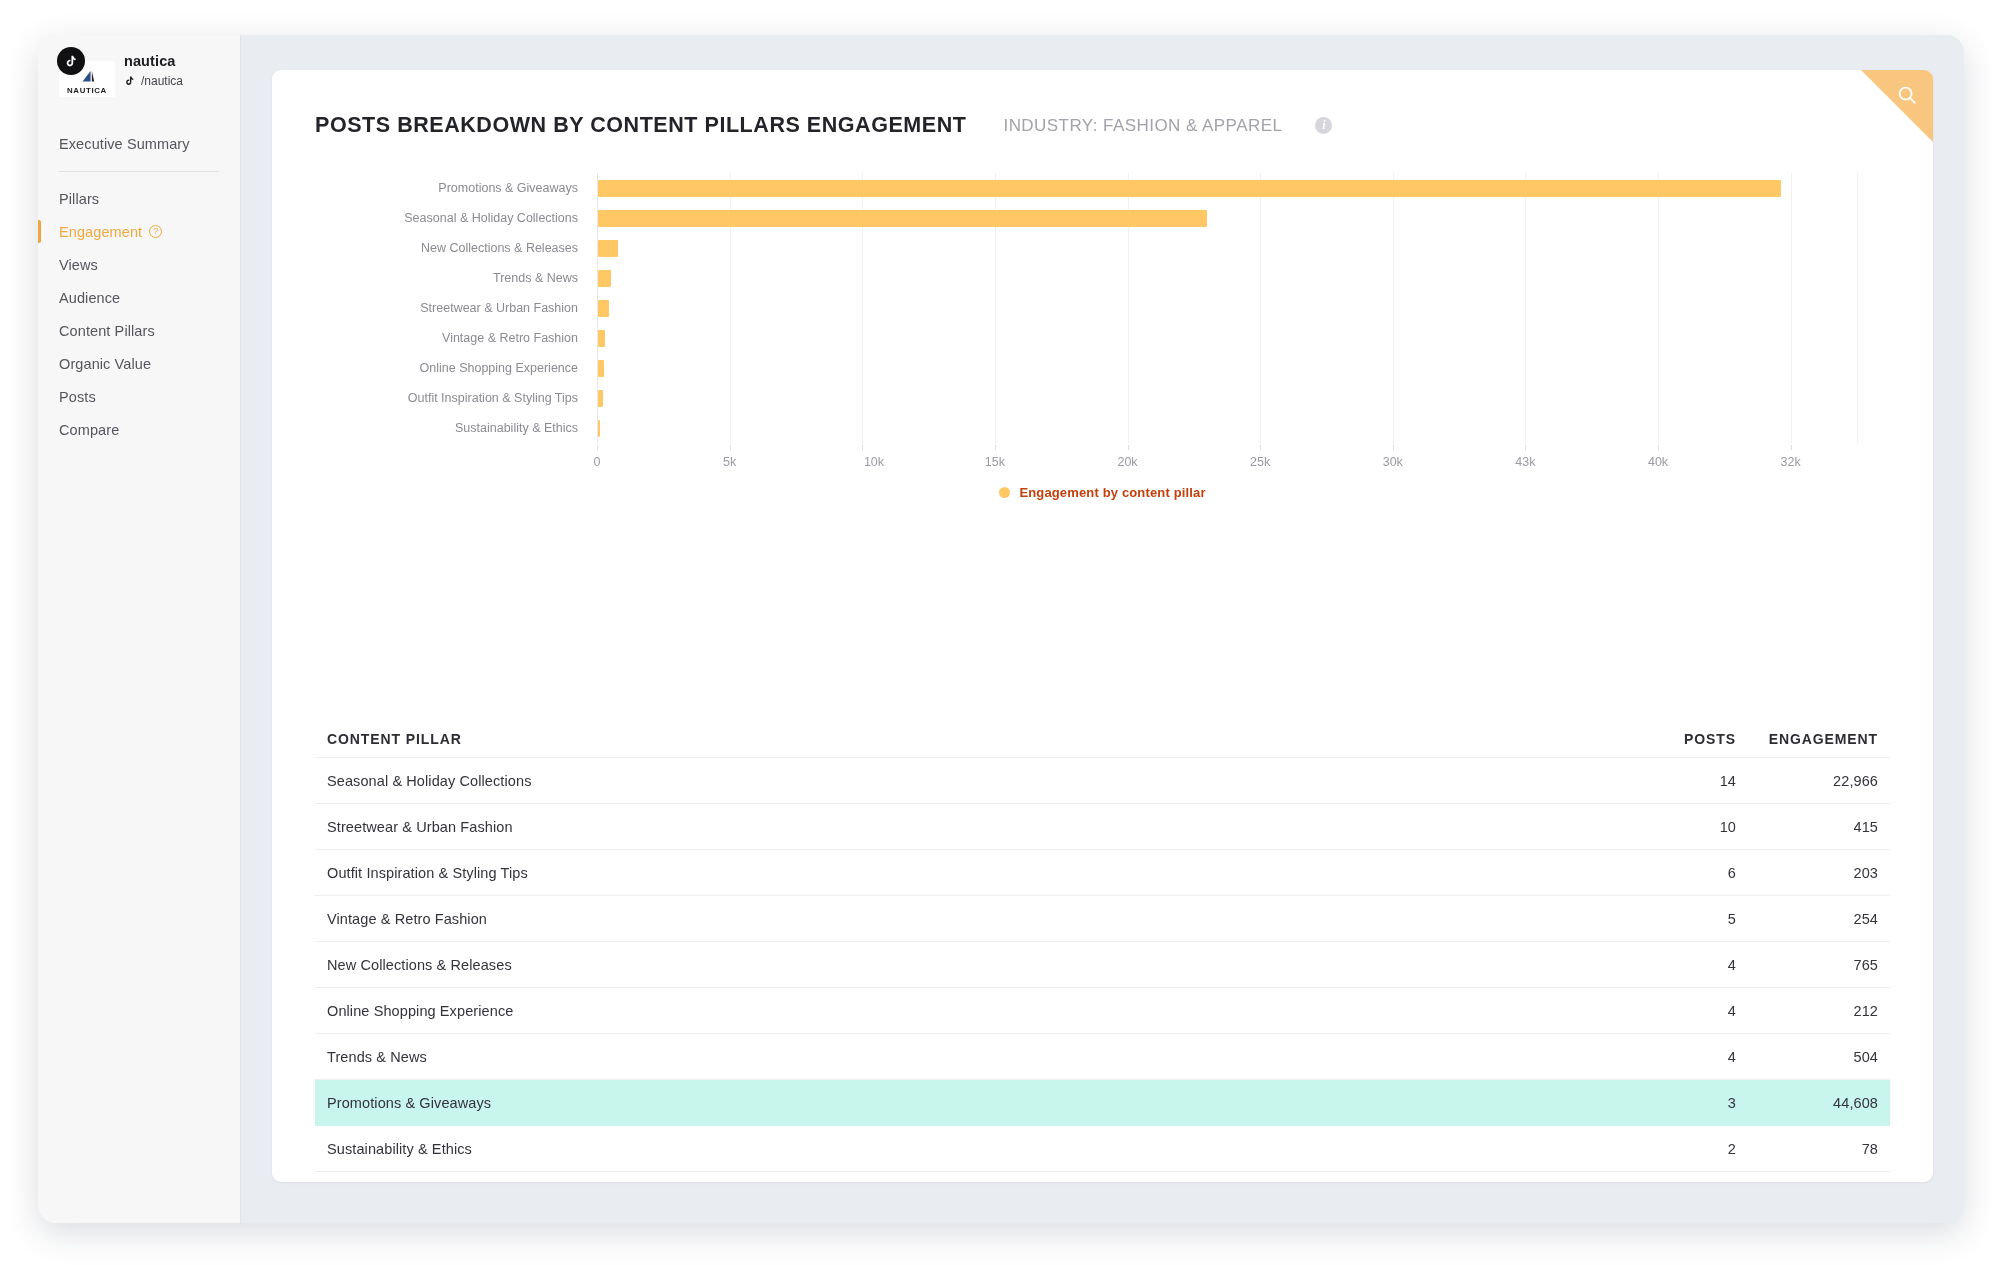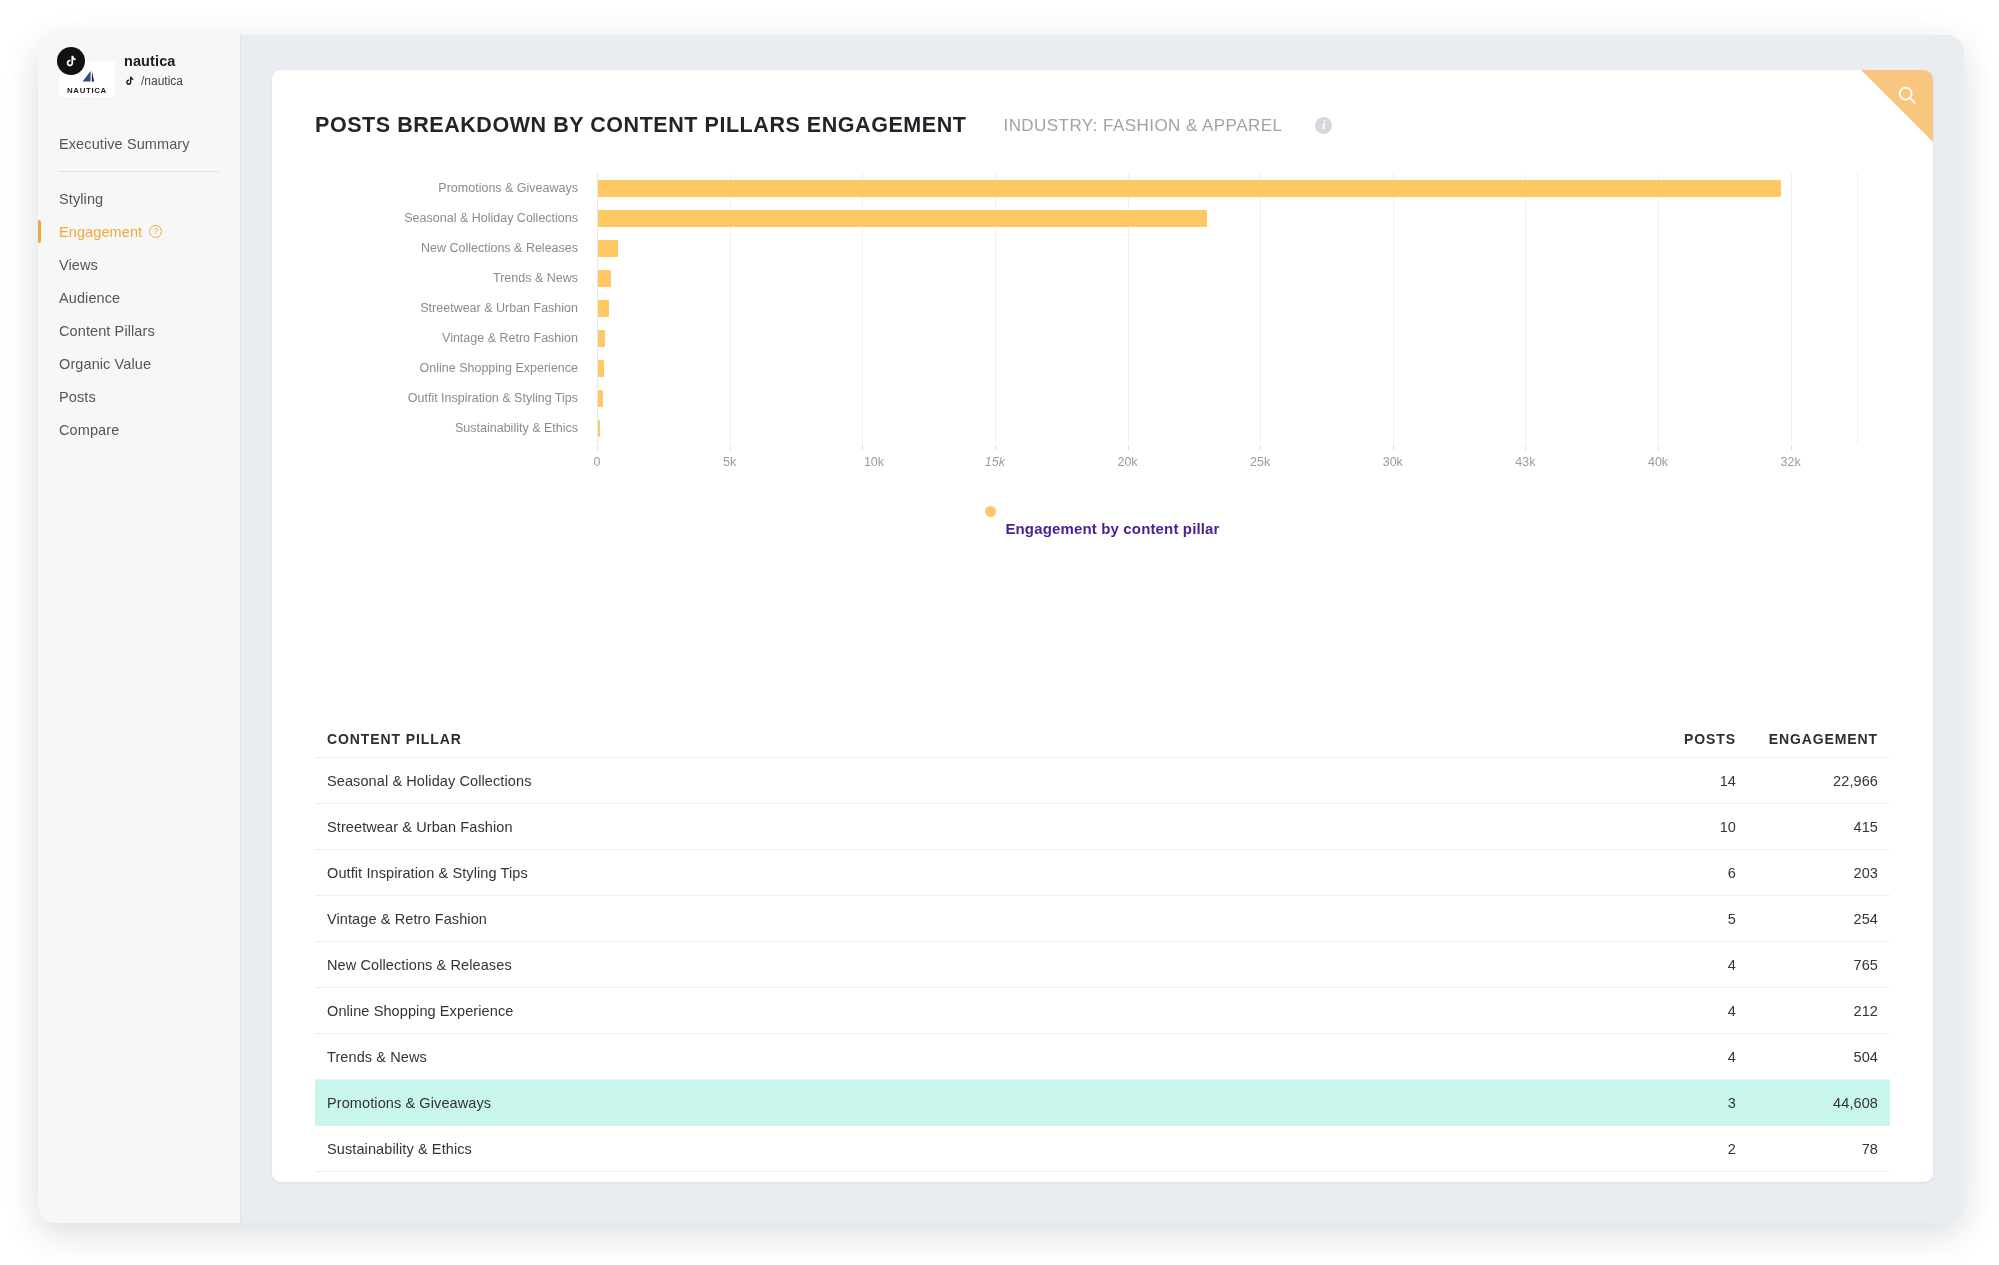--- a/index.html
+++ b/index.html
@@ -227,23 +227,22 @@
     position: absolute;
     left: 0; right: 0; top: 312px;
     display: flex; align-items: center; justify-content: center;
     gap: 9px;
   }
   .legend-dot {
     width: 11px; height: 11px; border-radius: 50%;
     background: #ffc864;
   }
   .legend-text {
-    font-size: 15px; font-weight: 700; color: #4c1d95;
+    font-size: 13px; font-weight: 700; color: #c2410c;
     letter-spacing: 0.15px;
-    margin-top: 35px;
   }
 
   
   .table-wrap {
     position: absolute;
     left: 43px; right: 43px; top: 650px;
   }
   .trow {
     display: flex; align-items: center;
     height: 46px;
@@ -296,21 +295,21 @@
           </div>
         </div>
       </div>
 
       <nav class="nav">
         <div class="nav-item">
           <span>Executive Summary</span>
         </div>
         <div class="nav-sep"></div>
         <div class="nav-item">
-          <span>Styling</span>
+          <span>Pillars</span>
         </div>
         <div class="nav-item active">
           <span>Engagement</span>
           <span class="nav-help">?</span>
         </div>
         <div class="nav-item">
           <span>Views</span>
         </div>
         <div class="nav-item">
           <span>Audience</span>
@@ -382,21 +381,21 @@
               <div class="bar" title="Sustainability &amp; Ethics: 78" style="left: 1px; top: 246.5px; width: 2.06905px;"></div>
             </div>
           <div class="xticks" id="xticks">
               <div class="xtick-mark" style="left: 0px;"></div>
               <div class="xtick" style="left: 0px;">0</div>
               <div class="xtick-mark" style="left: 132.632px;"></div>
               <div class="xtick" style="left: 132.632px;">5k</div>
               <div class="xtick-mark" style="left: 265.263px;"></div>
               <div class="xtick" style="left: 277px;">10k</div>
               <div class="xtick-mark" style="left: 397.895px;"></div>
-              <div class="xtick" style="left: 397.895px; font-style: italic;">15k</div>
+              <div class="xtick" style="left: 397.895px;">15k</div>
               <div class="xtick-mark" style="left: 530.526px;"></div>
               <div class="xtick" style="left: 530.526px;">20k</div>
               <div class="xtick-mark" style="left: 663.158px;"></div>
               <div class="xtick" style="left: 663.158px;">25k</div>
               <div class="xtick-mark" style="left: 795.789px;"></div>
               <div class="xtick" style="left: 795.789px;">30k</div>
               <div class="xtick-mark" style="left: 928.421px;"></div>
               <div class="xtick" style="left: 928.421px;">43k</div>
               <div class="xtick-mark" style="left: 1061.05px;"></div>
               <div class="xtick" style="left: 1061.05px;">40k</div>

